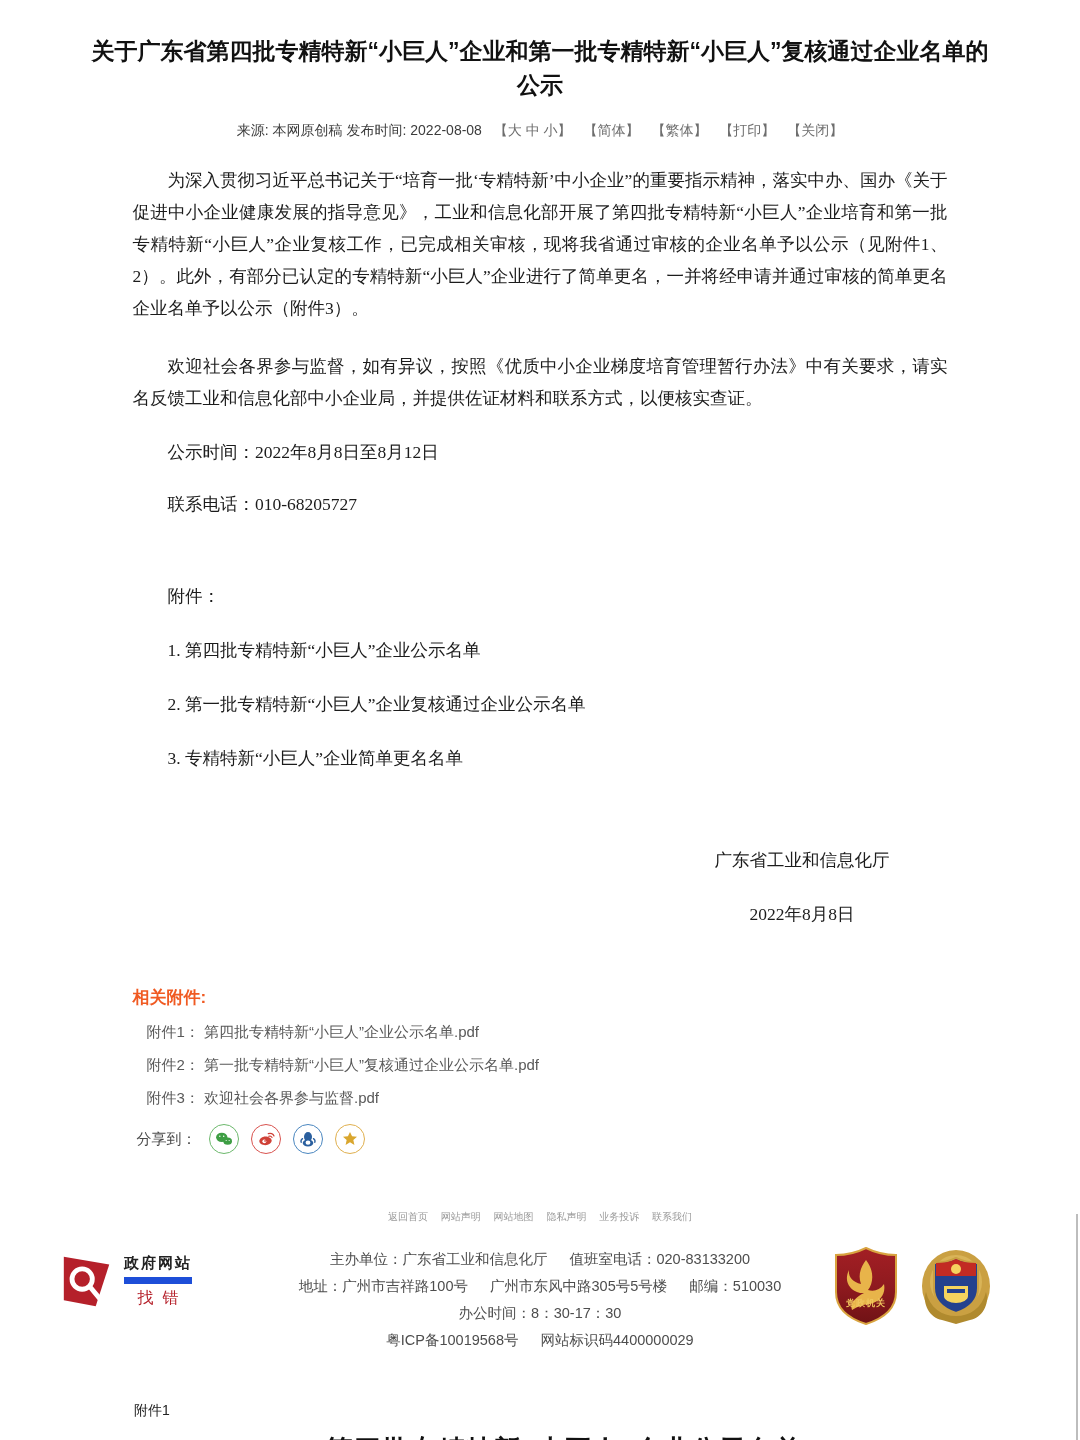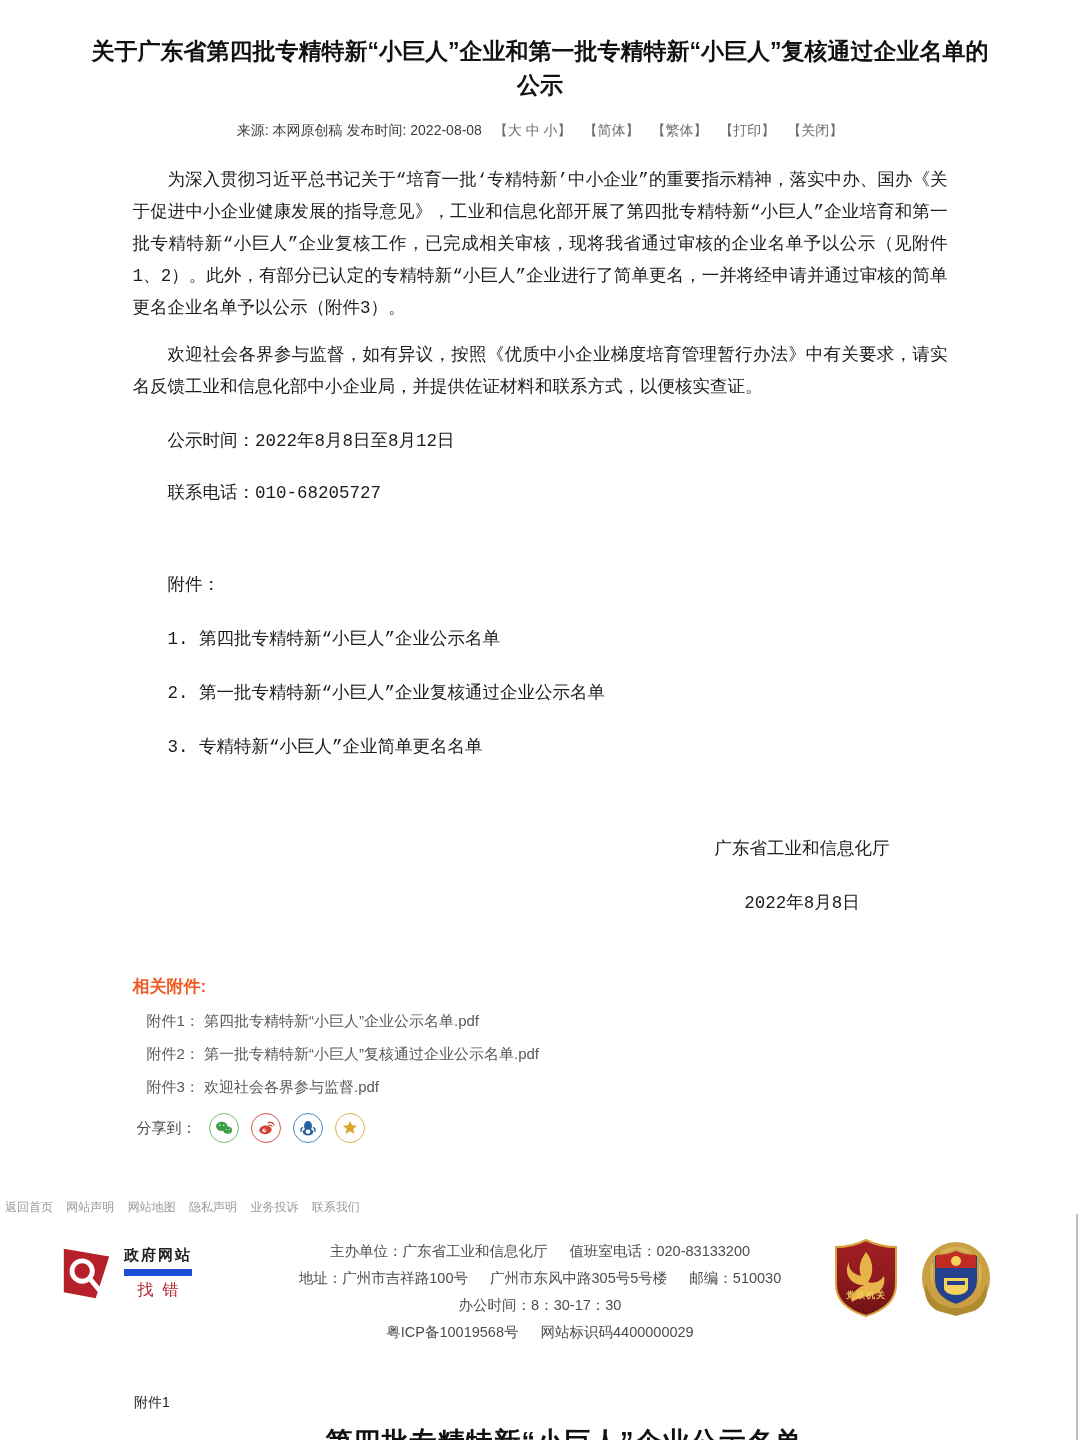--- a/index.html
+++ b/index.html
@@ -8,25 +8,25 @@
   .page { position:relative; width:1080px; height:1440px; background:#fff; }
 
   
   .article-title { width:900px; margin:34px auto 0; text-align:center;
                    font-size:23px; font-weight:bold; line-height:34px; color:#111; }
   .meta-line { margin-top:20px; text-align:center; font-size:14px; color:#3c3c3c; }
   .meta-line .lbl { color:#3c3c3c; }
   .meta-line .btn { color:#6e6e6e; margin-left:8px; cursor:pointer; }
 
   
-  .content { width:815px; margin:0 auto; font-family:Liberation Mono, monospace;
+  .content { width:815px; margin:0 auto; font-family:Liberation Serif, serif;
              font-size:17.5px; line-height:32px; color:#1c1c1c; }
   .content p.body { text-indent:2em; text-align:justify; }
   .p1 { margin-top:24px; }
-  .p2 { margin-top:15px; }
+  .p2 { margin-top:26px; }
   .pub-time { margin-top:22px; text-indent:2em; }
   .phone    { margin-top:20px; text-indent:2em; }
   .attach-label { margin-top:60px; text-indent:2em; }
   .attach-item  { margin-top:22px; text-indent:2em; }
   .signature { margin-top:70px; margin-right:58px; margin-left:auto; width:max-content;
                text-align:center; }
   .signature .org  { font-size:17.5px; }
   .signature .date { margin-top:22px; font-size:17.5px; }
 
   
@@ -38,21 +38,21 @@
   .share-label { font-size:15px; color:#4a4a4a; }
   .share-btn { width:30px; height:30px; border-radius:50%; display:flex; align-items:center;
                justify-content:center; cursor:pointer; background:#fff; }
   .share-btn svg { width:20px; height:20px; }
   .sb-wechat { border:1.5px solid #6db96d; }
   .sb-weibo  { border:1.5px solid #d9534f; }
   .sb-qq     { border:1.5px solid #4b87c0; }
   .sb-qzone  { border:1.5px solid #e0b04f; }
 
   
-  .footer-nav { margin-top:56px; text-align:left; font-size:12px; color:#9a9a9a; }
+  .footer-nav { margin-top:56px; text-align:center; font-size:10px; color:#9a9a9a; }
   .footer-nav a { color:#9a9a9a; text-decoration:none; margin:0 5px; cursor:pointer; }
   .footer-band { position:relative; margin-top:22px; height:110px; }
   .footer-info { width:680px; margin:0 auto; text-align:center; font-size:14.5px;
                  color:#4d4d4d; line-height:27px; }
   .footer-info .seg { margin:0 9px; white-space:nowrap; }
 
   .gov-error-badge { position:absolute; left:58px; top:6px; display:flex; align-items:center;
                      gap:8px; cursor:pointer; }
   .gov-error-badge svg { width:58px; height:58px; }
   .geb-text { display:flex; flex-direction:column; align-items:center; }

